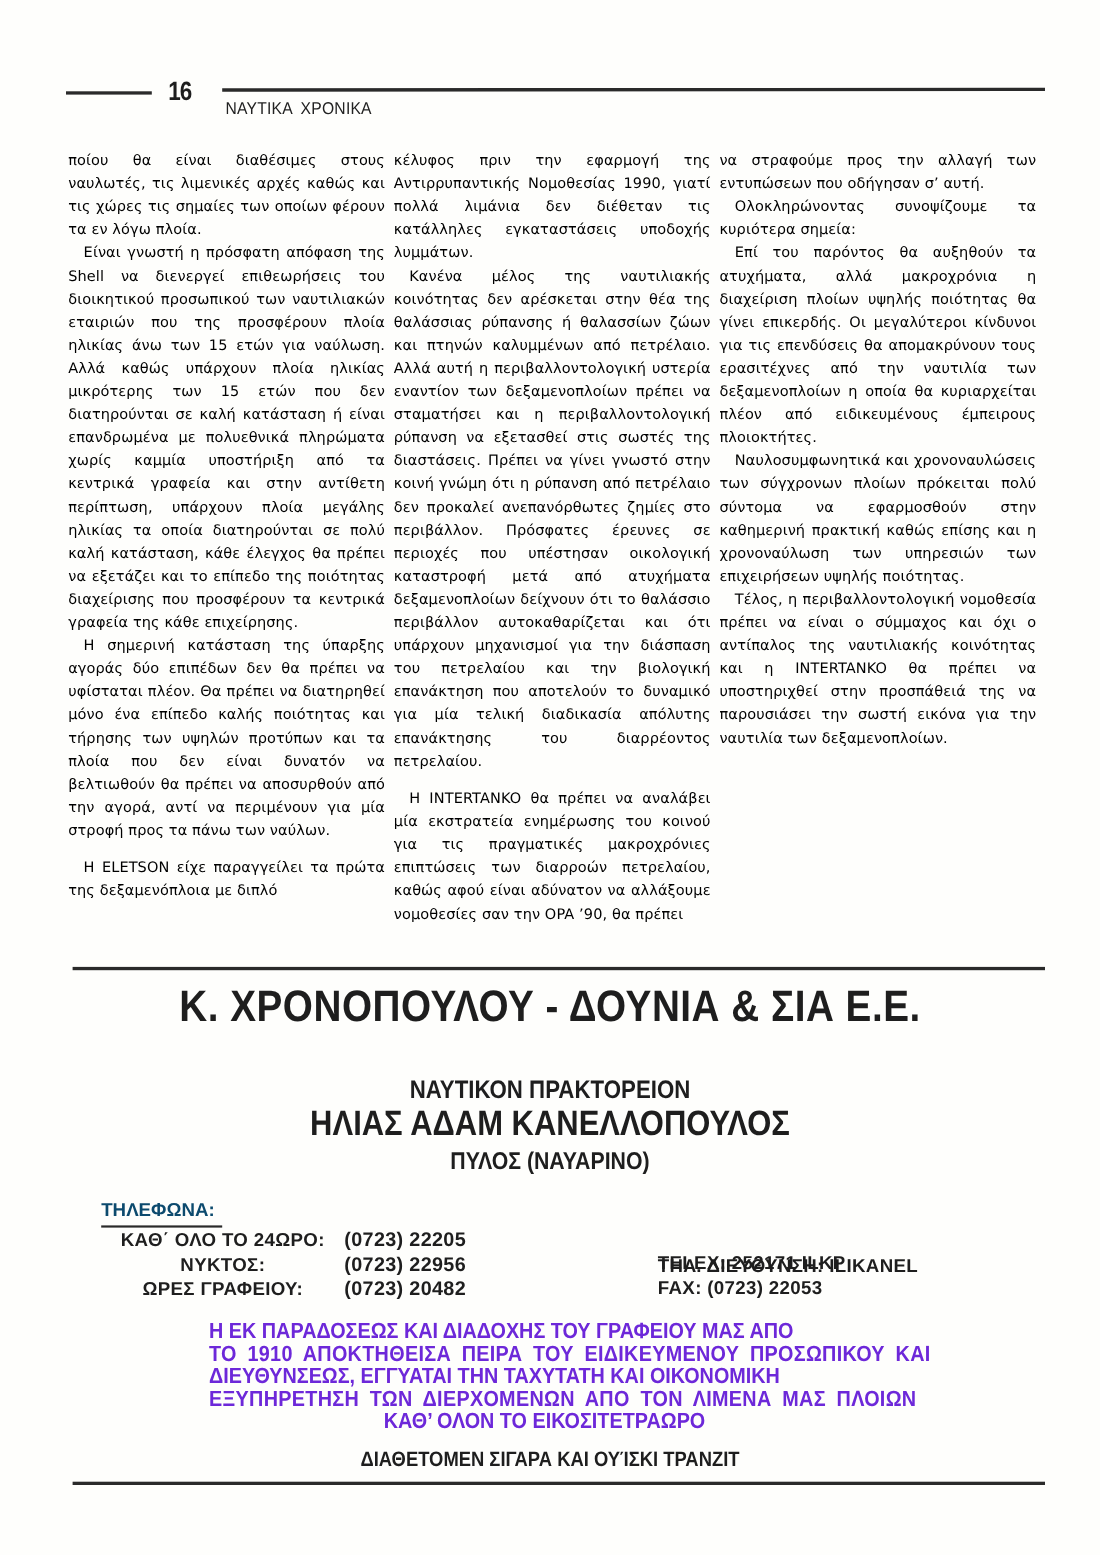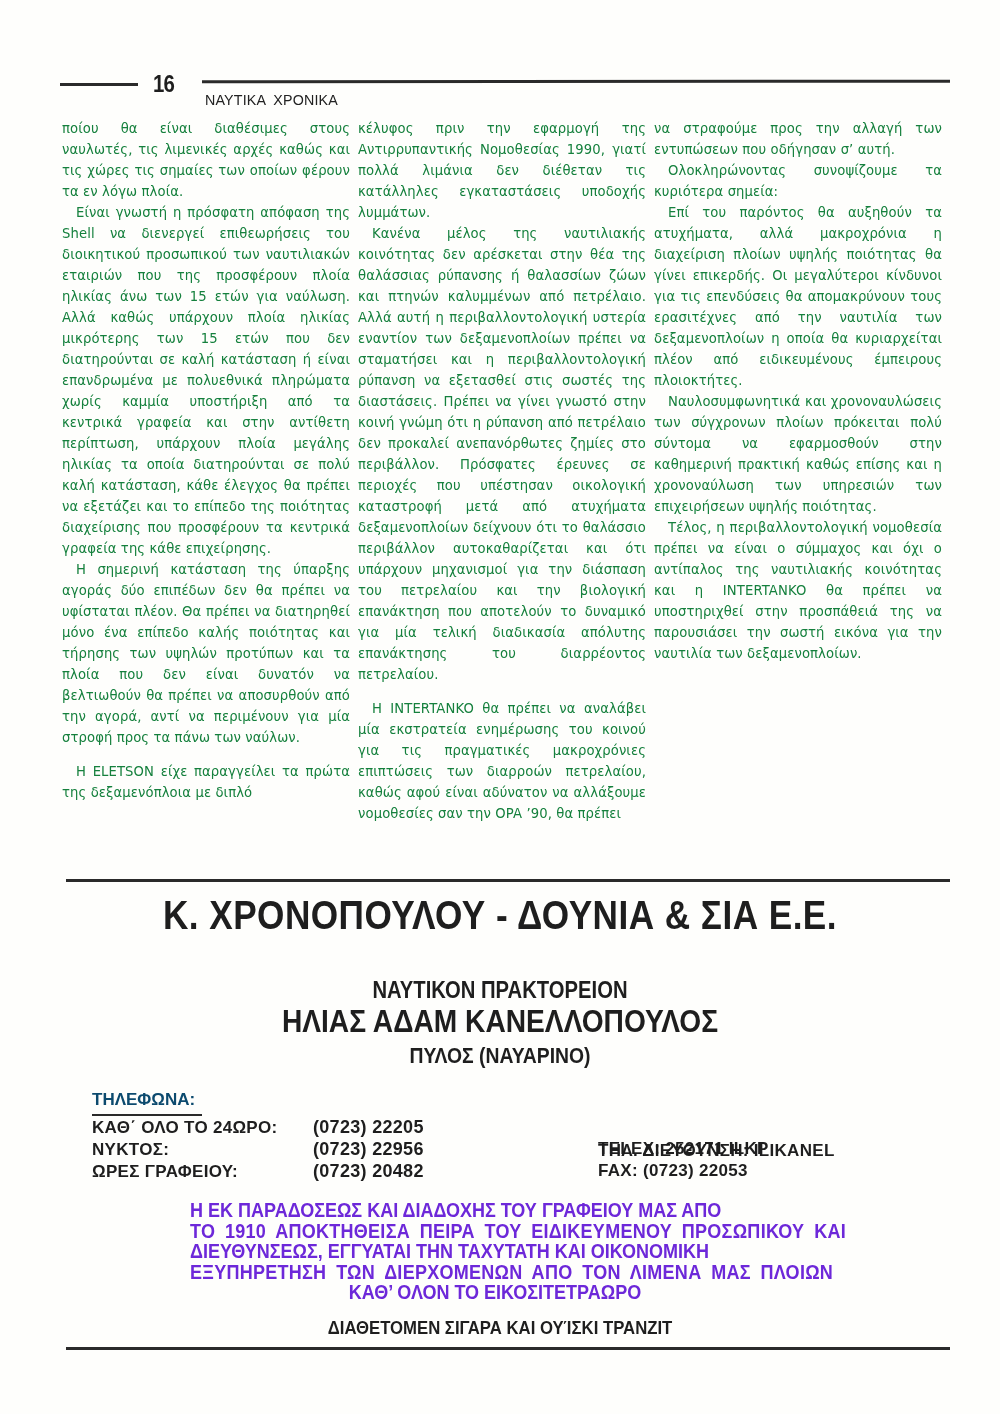--- a/index.html
+++ b/index.html
@@ -20,24 +20,24 @@
     font-size: 24px; letter-spacing: -1px; color: #1e1e1e;
     transform: scaleX(0.85); transform-origin: left;
   }
   #magazine-name {
     position: absolute; left: 205px; top: 91px;
     font-size: 15.5px; color: #222; letter-spacing: 0.2px;
     transform: scaleX(0.92); transform-origin: left;
     word-spacing: 4px;
   }
   .col {
-    position: absolute; top: 118px; width: 288px;
+    position: absolute; top: 136px; width: 288px;
     font-family: "DejaVu Sans", sans-serif;
     font-size: 13.2px; line-height: 21px;
-    color: #15803d;
+    color: #000000;
     text-align: justify;
     letter-spacing: 0.1px;
   }
   #col-1 { left: 62px; }
   #col-2 { left: 358px; }
   #col-3 { left: 654px; }
   .col p { margin: 0; text-indent: 14px; }
   .col p.cont { text-indent: 0; }
   .col p.gap { margin-top: 13px; }
   #rule-ad-top { left: 66px; top: 879px; width: 884px; height: 3px; }
@@ -57,20 +57,21 @@
   #ad-owner { top: 1003px; font-size: 32px; }
   #ad-location { top: 1043px; font-size: 22px; }
   #phones-heading {
     position: absolute; left: 92px; top: 1090px;
     font-weight: bold; font-size: 17px; color: #0c4a6e;
     padding-bottom: 4px; border-bottom: 2px solid #2a2a2a; width: 110px;
   }
   .phone-row {
     position: absolute; left: 92px; font-weight: bold; font-size: 17px; color: #1e1e1e;
     letter-spacing: 0.3px;
+    text-align: center;
   }
   .phone-row .lbl { display: inline-block; width: 221px; }
   .phone-row .val { display: inline-block; font-size: 18px; }
   #phone-row-0 { top: 1117px; }
   #phone-row-1 { top: 1139px; }
   #phone-row-2 { top: 1161px; }
   .contact-line {
     position: absolute; left: 598px; font-weight: bold; font-size: 17px; color: #1e1e1e;
     letter-spacing: 0.3px;
   }

